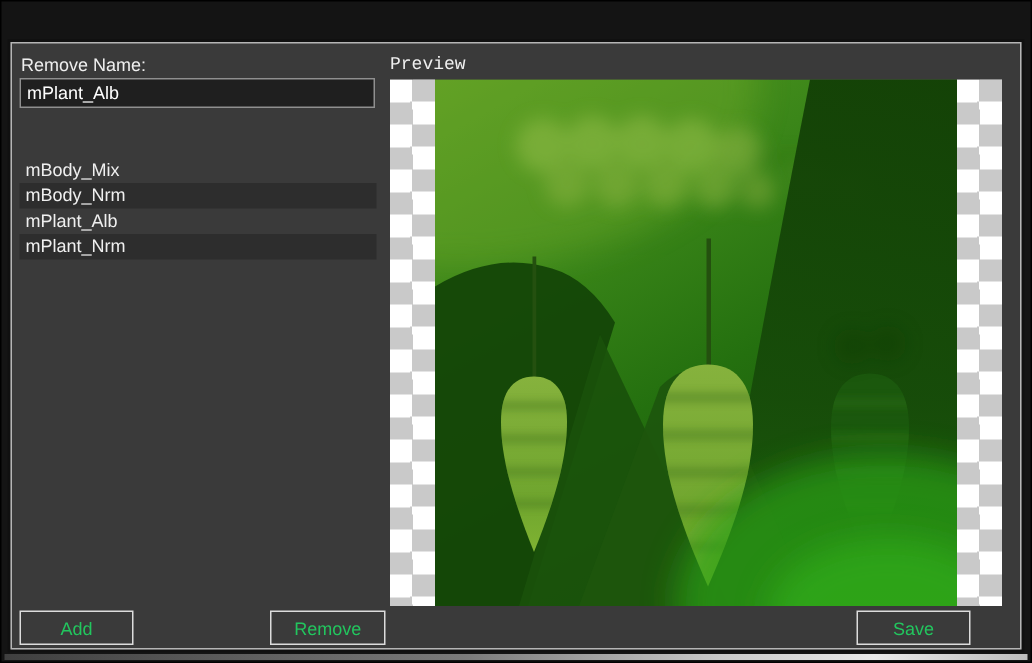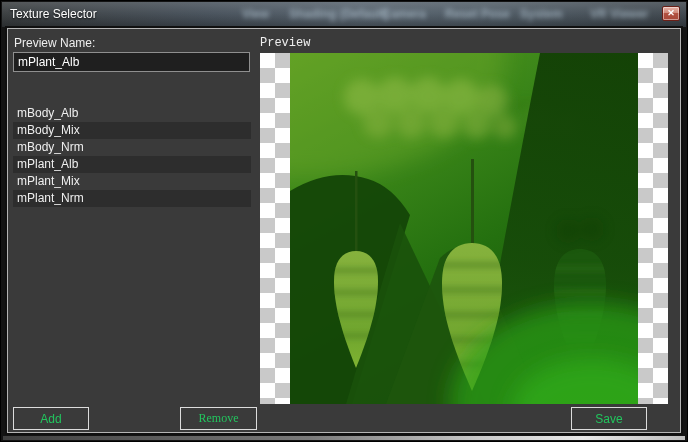--- a/index.html
+++ b/index.html
@@ -72,54 +72,38 @@
   }
   .preview-art{width:348px;height:351px;display:block;}
   
   .dlg-btn{
     position:absolute;top:378px;height:23px;
     background:transparent;border:1px solid var(--button-border,#dcdcdc);
     color:#22c55e;font-size:12px;font-family:"Liberation Sans",sans-serif;
     text-align:center;padding:0;cursor:default;
   }
   .btn-add{left:5px;width:76px;}
-  .btn-remove{left:172px;width:77px;font-family:Liberation Serif, serif;}
+  .btn-remove{left:172px;width:77px;}
   .btn-save{left:563px;width:76px;}
 </style>
 </head>
 <body>
 
 <div class="screen">
 
-  <div class="titlebar">
-    <div class="bg-menu">
-      <span style="left:240px">View</span>
-      <span style="left:287px">Shading (Default)</span>
-      <span style="left:380px">Camera</span>
-      <span style="left:443px">Reset Pose</span>
-      <span style="left:518px">System</span>
-      <span style="left:588px">VR Viewer</span>
-    </div>
-    <span class="window-title">Texture Selector</span>
-    <button class="close-btn">
-      <span>✕</span>
-    </button>
-  </div>
 
   <div class="client">
 
-    <span class="field-label name-label">Preview Name:</span>
+    <span class="field-label name-label">Remove Name:</span>
     <input class="texture-name-input" type="text" value="mPlant_Alb" style="">
 
     <div class="texture-list">
-      <div class="row">mBody_Alb</div>
       <div class="row">mBody_Mix</div>
       <div class="row">mBody_Nrm</div>
       <div class="row">mPlant_Alb</div>
-      <div class="row">mPlant_Mix</div>
       <div class="row">mPlant_Nrm</div>
     </div>
 
     <span class="field-label preview-label">Preview</span>
 
     <div class="preview-box">
       <div class="checker"></div>
       <svg class="preview-art" viewBox="0 0 348 351" xmlns="http://www.w3.org/2000/svg" preserveAspectRatio="none">
         <defs>
           <linearGradient id="bgGrad" x1="0" y1="0" x2="0.55" y2="1">

